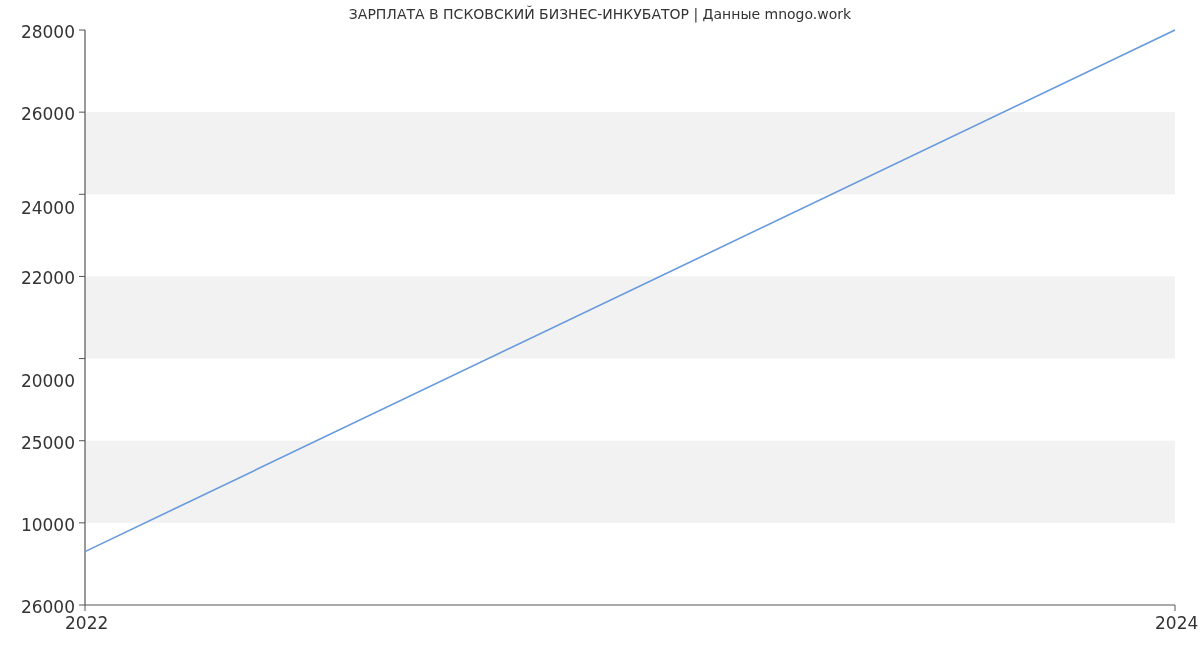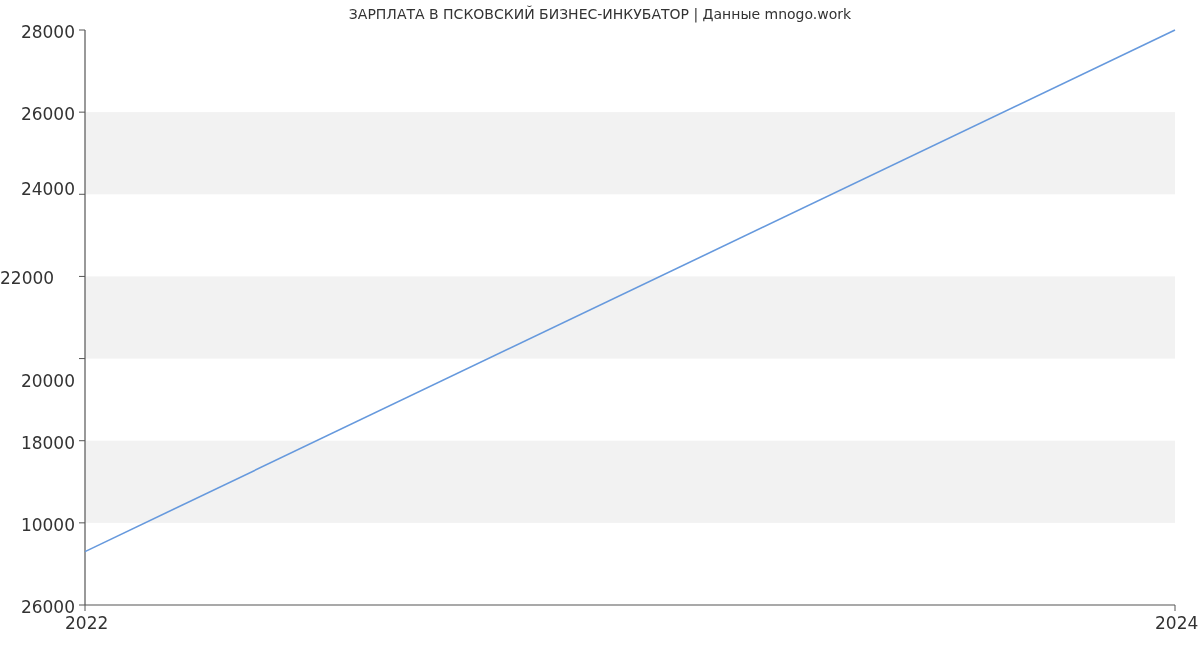--- a/index.html
+++ b/index.html
@@ -60,22 +60,22 @@
         <line x1="0" y1="575" x2="0" y2="581" stroke="#555555" stroke-width="1"></line>
         <line x1="1090" y1="575" x2="1090" y2="581" stroke="#555555" stroke-width="1"></line>
         <line x1="0" y1="0" x2="0" y2="575" stroke="#555555" stroke-width="1.2"></line>
         <line x1="0" y1="575" x2="1090" y2="575" stroke="#555555" stroke-width="1.2"></line>
         <path d="M0 521.6071428571429 L1090 0 " fill="none" stroke="#6699dd" stroke-width="1.6"></path>
       </svg>
   </div>
   <div id="tick-layer">
       <div class="tick-label" style="left: 0px; width: 75px; text-align: right; top: 597px;">26000</div>
       <div class="tick-label" style="left: 0px; width: 75px; text-align: right; top: 514.857px;">10000</div>
-      <div class="tick-label" style="left: 0px; width: 75px; text-align: right; top: 432.714px;">18000</div>
+      <div class="tick-label" style="left: 0px; width: 75px; text-align: right; top: 432.714px;">25000</div>
       <div class="tick-label" style="left: 0px; width: 75px; text-align: right; top: 371px;">20000</div>
-      <div class="tick-label" style="left: 0px; width: 75px; text-align: left; top: 268.429px;">22000</div>
-      <div class="tick-label" style="left: 0px; width: 75px; text-align: right; top: 179px;">24000</div>
+      <div class="tick-label" style="left: 0px; width: 75px; text-align: right; top: 268.429px;">22000</div>
+      <div class="tick-label" style="left: 0px; width: 75px; text-align: right; top: 198px;">24000</div>
       <div class="tick-label" style="left: 0px; width: 75px; text-align: right; top: 104.143px;">26000</div>
       <div class="tick-label" style="left: 0px; width: 75px; text-align: right; top: 22px;">28000</div>
       <div class="tick-label" style="left: 65px; width: 40px; text-align: center; top: 613px;">2022</div>
       <div class="tick-label" style="left: 1155px; width: 40px; top: 613px;">2024</div>
     </div>
 </div>
 
 </body></html>

